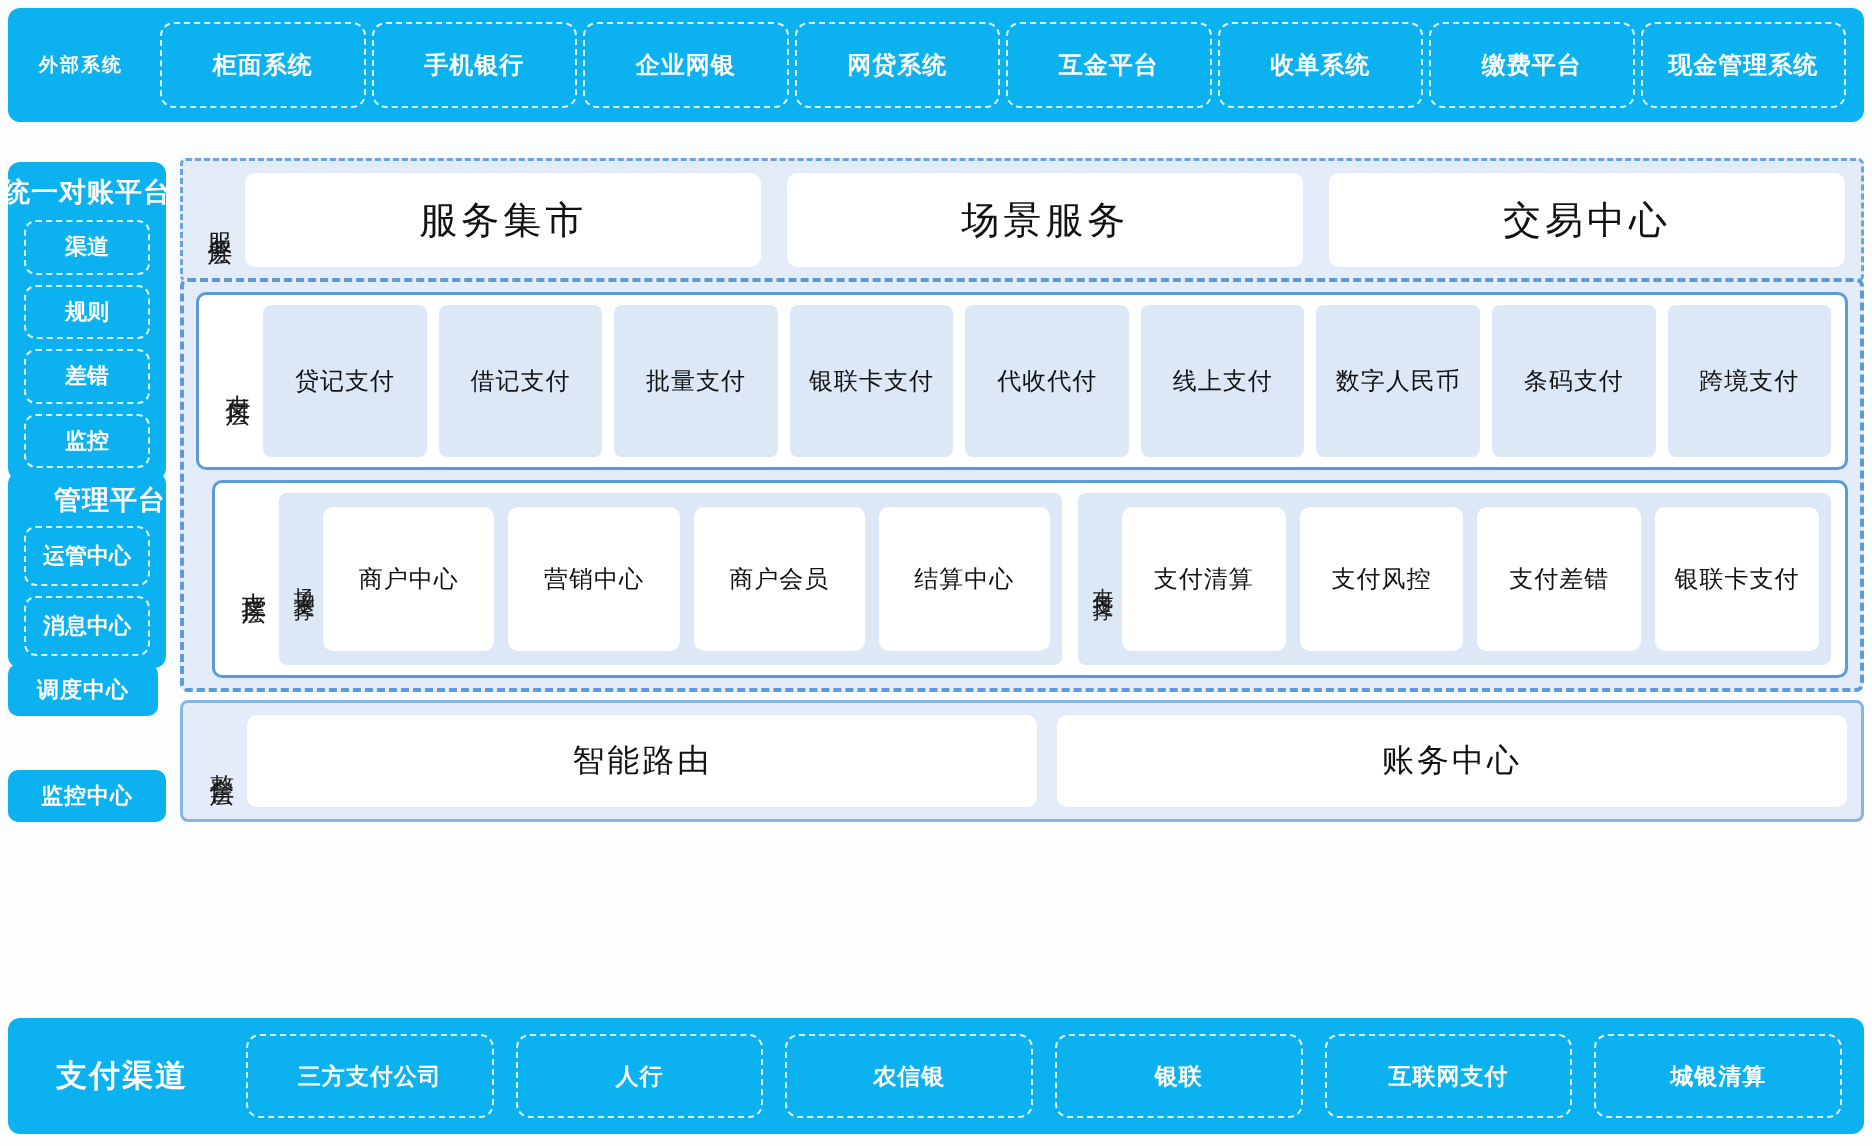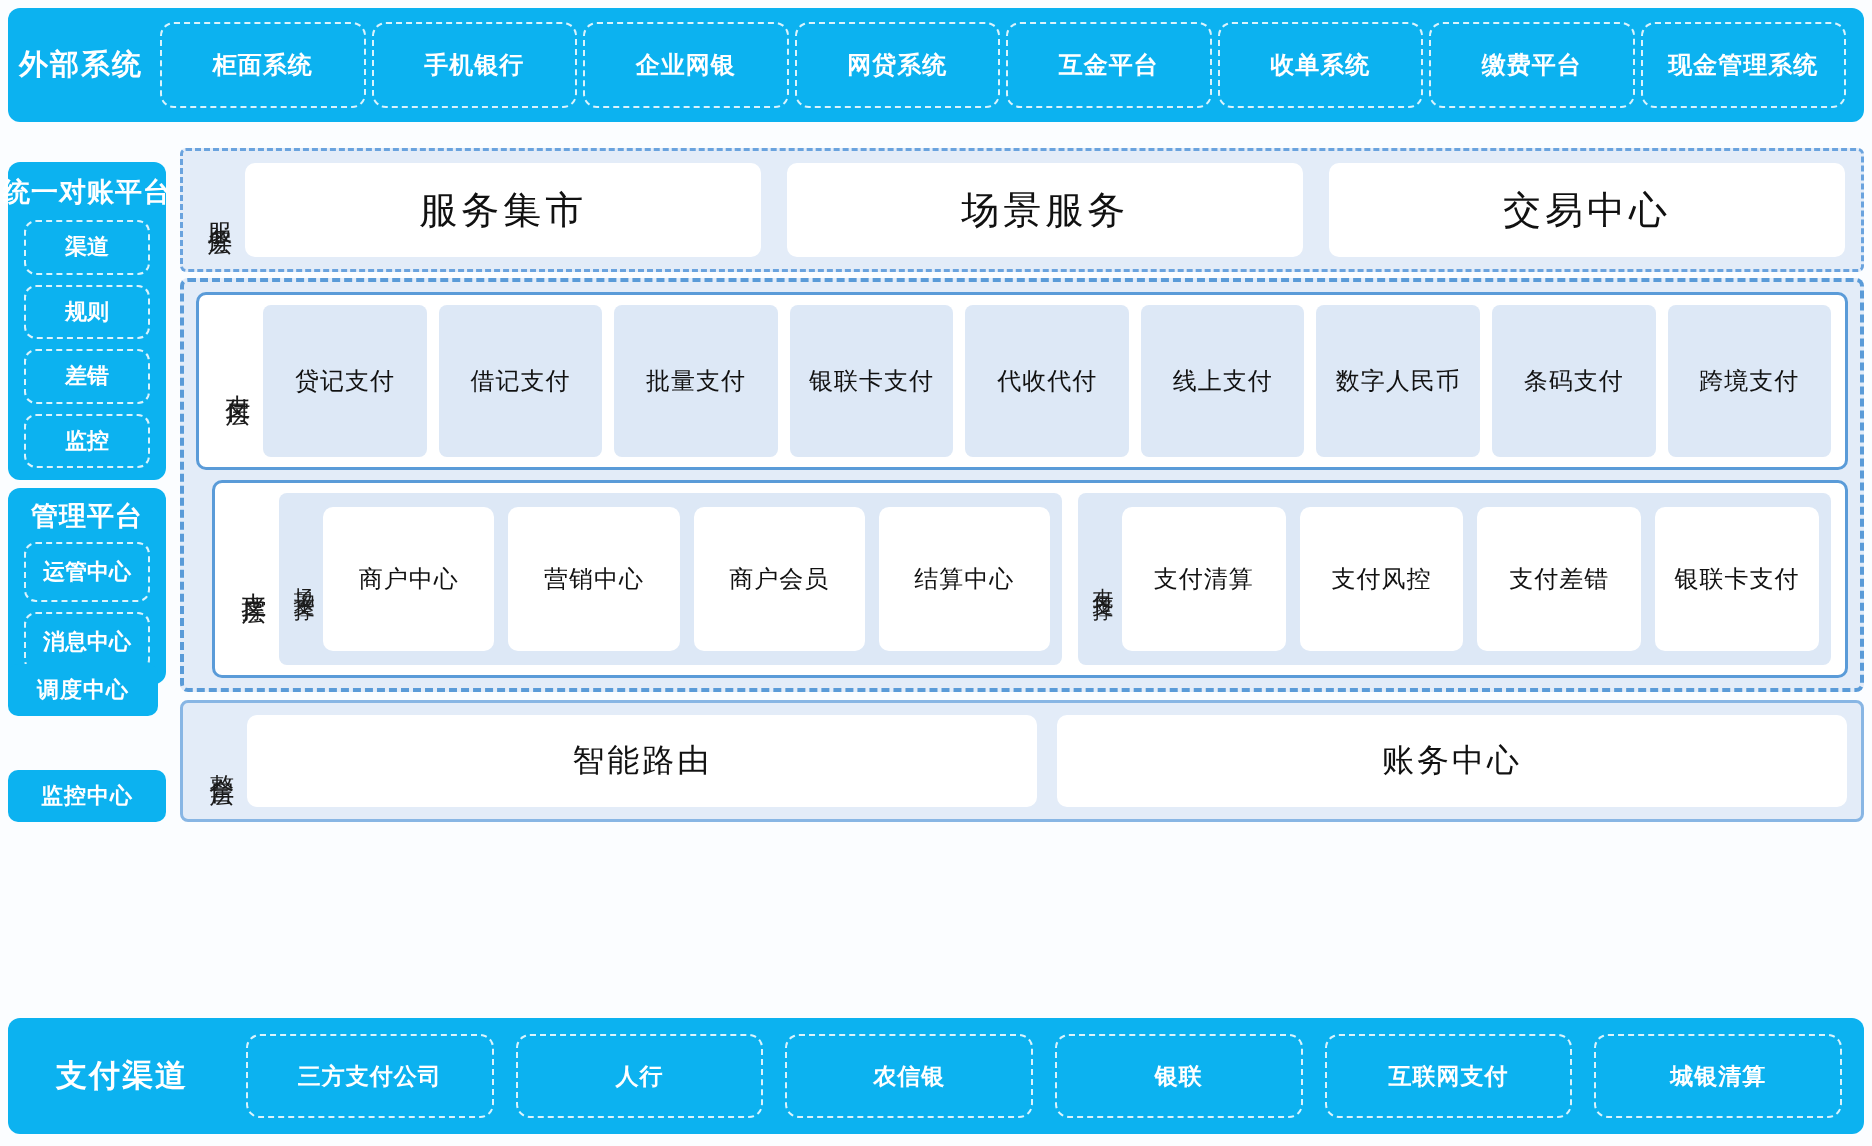--- a/index.html
+++ b/index.html
@@ -39,21 +39,21 @@
     border-radius: 14px;
     display: flex; align-items: center; justify-content: center;
     color: #ffffff;
     font-size: 24px;
     font-weight: 700;
     letter-spacing: 1px;
     white-space: nowrap;
   }
 
   #top-banner { left: 8px; top: 8px; width: 1856px; height: 114px; }
-  #top-banner .banner-title { width: 146px; font-size: 29px; }
+  #top-banner .banner-title { width: 146px; font-size: 19px; }
 
   #bottom-banner { left: 8px; top: 1018px; width: 1856px; height: 116px; }
   #bottom-banner .banner-title { width: 228px; font-size: 31px; }
   #bottom-banner .banner-items { padding: 16px 22px 16px 10px; gap: 22px; }
   #bottom-banner .banner-chip { font-size: 23px; }
 
   
   .side-card {
     position: absolute;
     background: #0cb2f0;
@@ -84,30 +84,30 @@
   .side-solid {
     position: absolute;
     background: #0cb2f0;
     border-radius: 10px;
     display: flex; align-items: center; justify-content: center;
     color: #fff; font-size: 22px; font-weight: 600;
     letter-spacing: 1px;
   }
 
   #side-recon   { left: 8px;  top: 162px; width: 158px; height: 318px; }
-  #side-manage  { left: 8px;  top: 488px; width: 158px; height: 196px; }
+  #side-manage  { left: 8px;  top: 472px; width: 158px; height: 196px; align-items: flex-end; }
   #side-manage .side-card-title { font-size: 27px; padding: 10px 0 8px 0; }
   #side-sched   { left: 8px;  top: 664px; width: 150px; height: 52px; }
   #side-monitor { left: 8px;  top: 770px; width: 158px; height: 52px; }
 
   
   
   #service-layer {
     position: absolute;
-    left: 180px; top: 148px; width: 1684px; height: 124px;
+    left: 180px; top: 158px; width: 1684px; height: 124px;
     background: #e3ecf8;
     border: 3px dashed #6aa3de;
     border-radius: 6px;
     display: flex; align-items: center;
     padding: 8px 12px;
   }
   
   #core-wrapper {
     position: absolute;
     left: 180px; top: 278px; width: 1684px; height: 414px;

